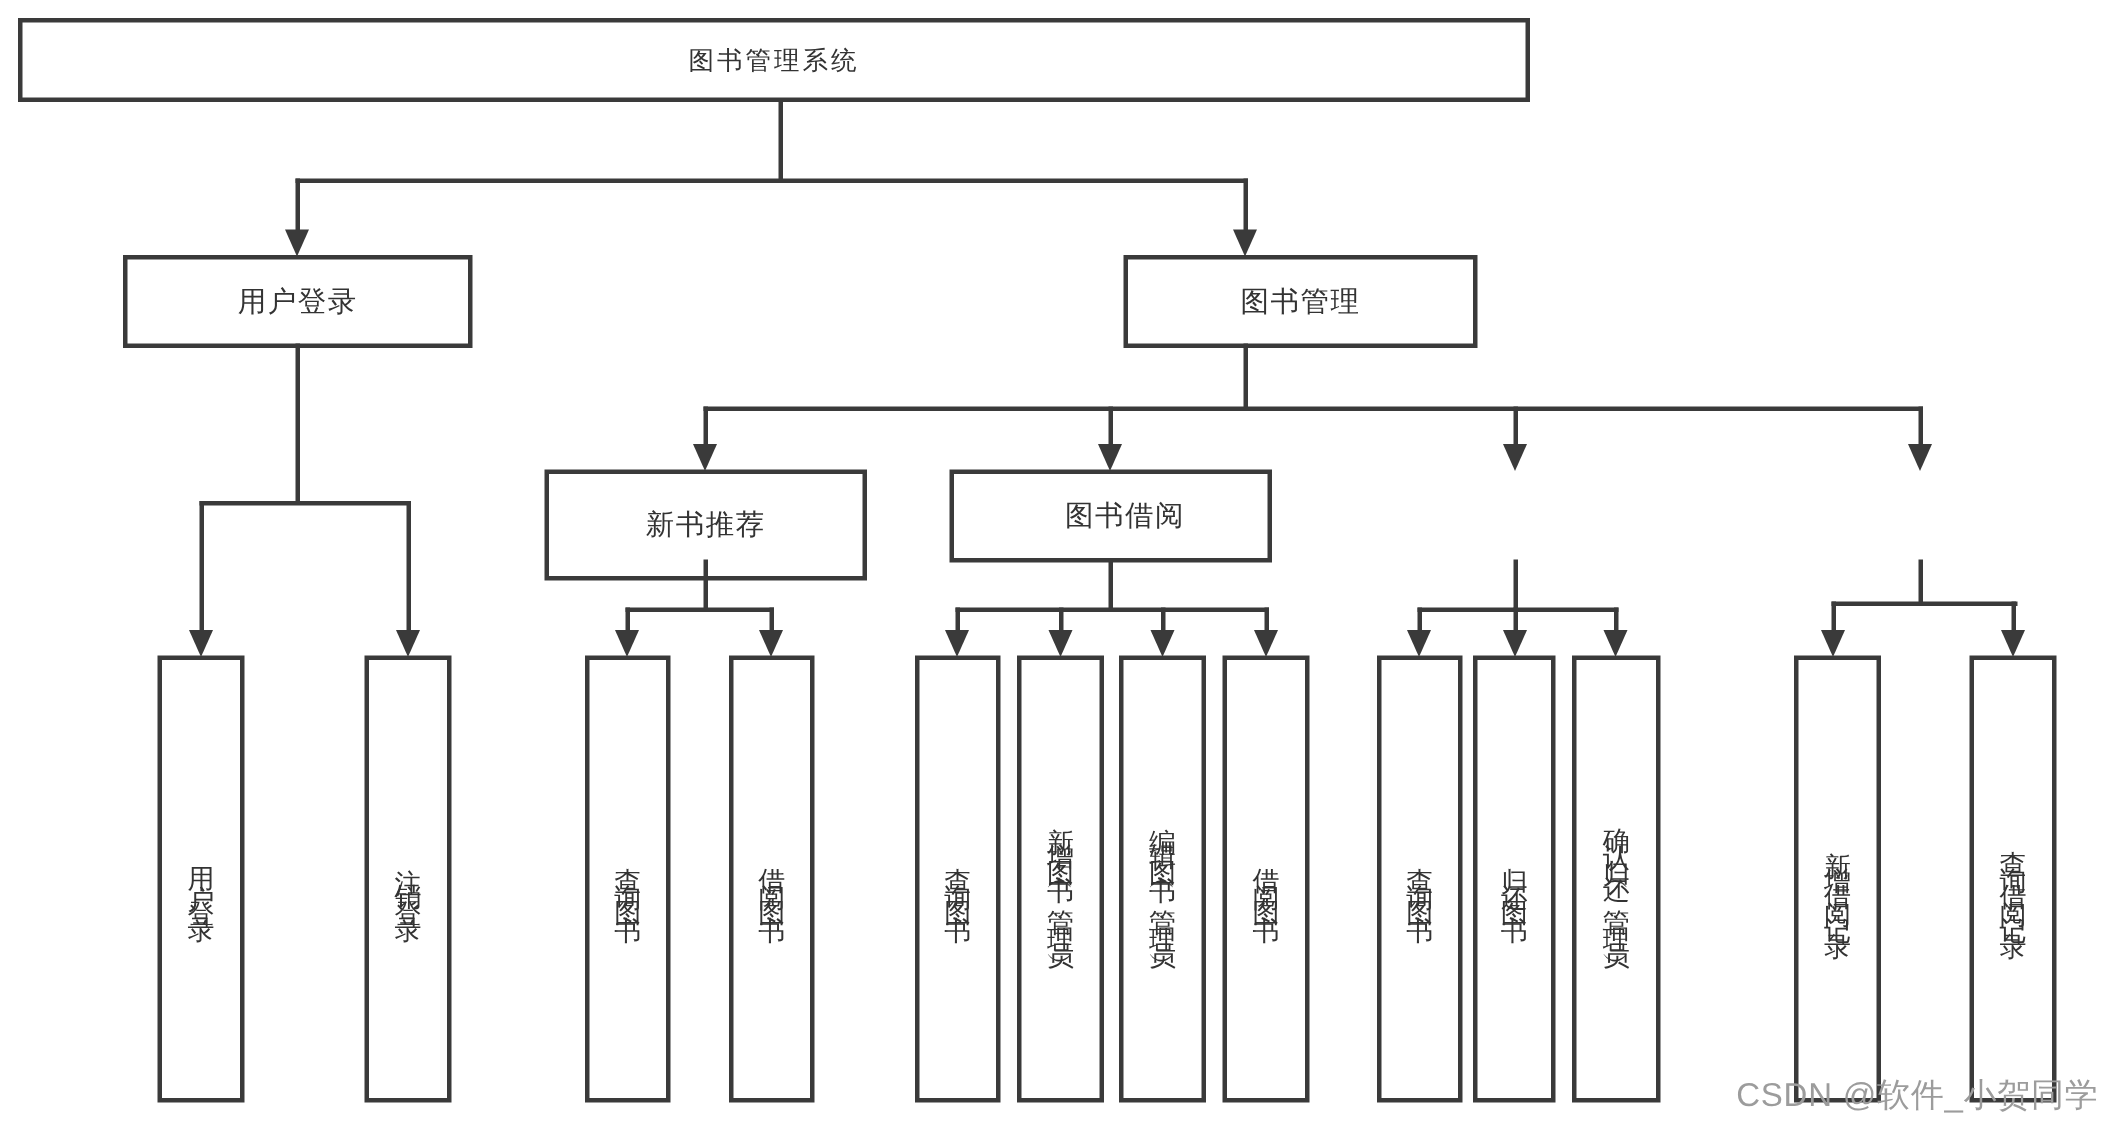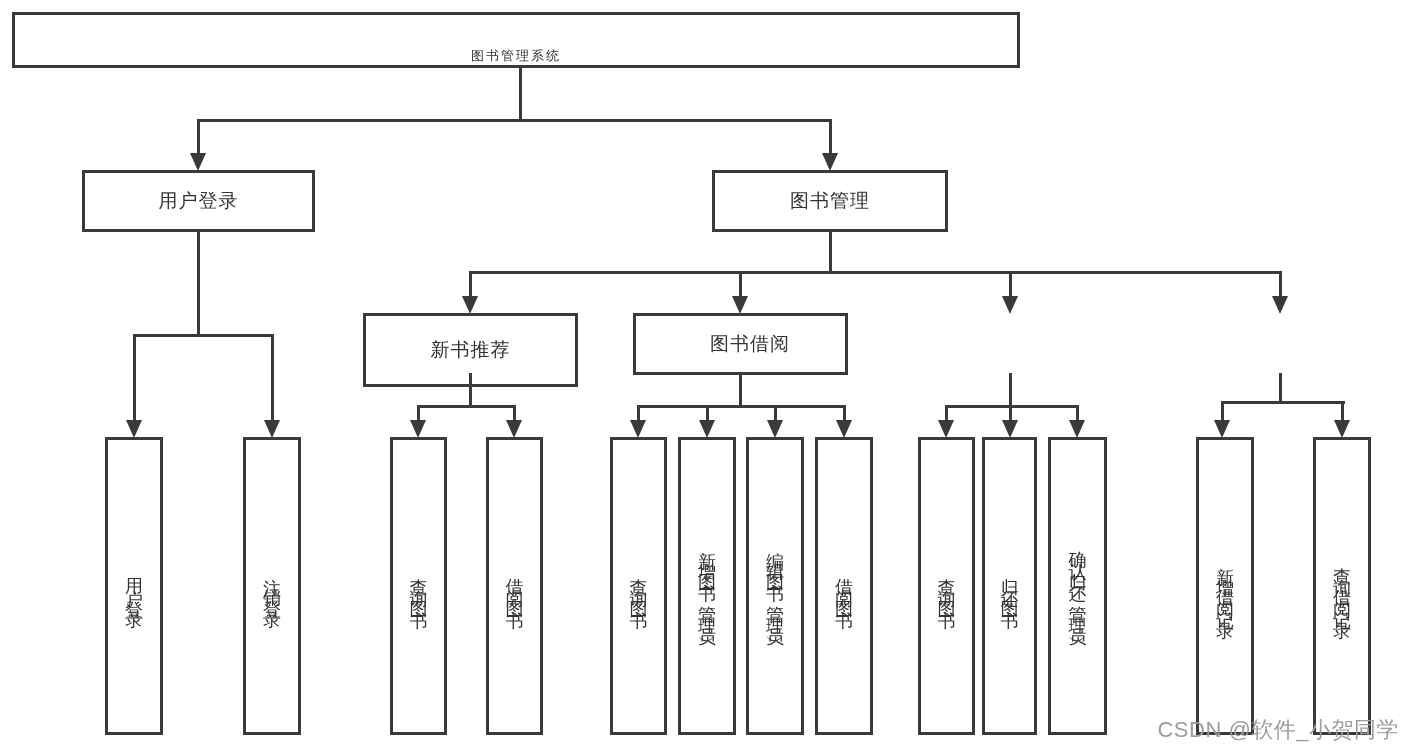--- a/index.html
+++ b/index.html
@@ -13,21 +13,21 @@
   }
   .box{
     position:absolute;
     background:#ffffff;
     border:3px solid #3a3a3a;
     box-sizing:border-box;
     display:flex;align-items:center;justify-content:center;
     text-align:center;
   }
   .hbox{font-size:19px;letter-spacing:1px;}
-  .rootbox{font-size:13px;letter-spacing:2px;align-items:flex-end;}
+  .rootbox{font-size:17px;letter-spacing:2px;}
   .leafbox{font-size:18px;}
   .vtext{
     writing-mode:vertical-rl;
     text-orientation:mixed;
     letter-spacing:11px;
     line-height:1;
     display:block;
   }
   .vline{position:absolute;width:3px;background:#3a3a3a;}
   .hline{position:absolute;height:3px;background:#3a3a3a;}
@@ -52,21 +52,21 @@
 <div id="canvas">
 
   <div class="box rootbox" style="left:12px;top:12px;width:1008px;height:56px;">
     <span>图书管理系统</span>
   </div>
 
   <div class="box hbox" style="left:82px;top:170px;width:233px;height:62px;">
     <span>用户登录</span>
   </div>
 
-  <div class="box hbox" style="left:712px;top:170px;width:236px;height:62px;">
+  <div class="box hbox" style="left:749px;top:170px;width:236px;height:62px;">
     <span>图书管理</span>
   </div>
 
   <div class="box hbox" style="left:363px;top:313px;width:215px;height:74px;">
     <span>新书推荐</span>
   </div>
 
   <div class="box hbox" style="left:633px;top:313px;width:215px;height:62px;padding-left:19px;">
     <span>图书借阅</span>
   </div>

